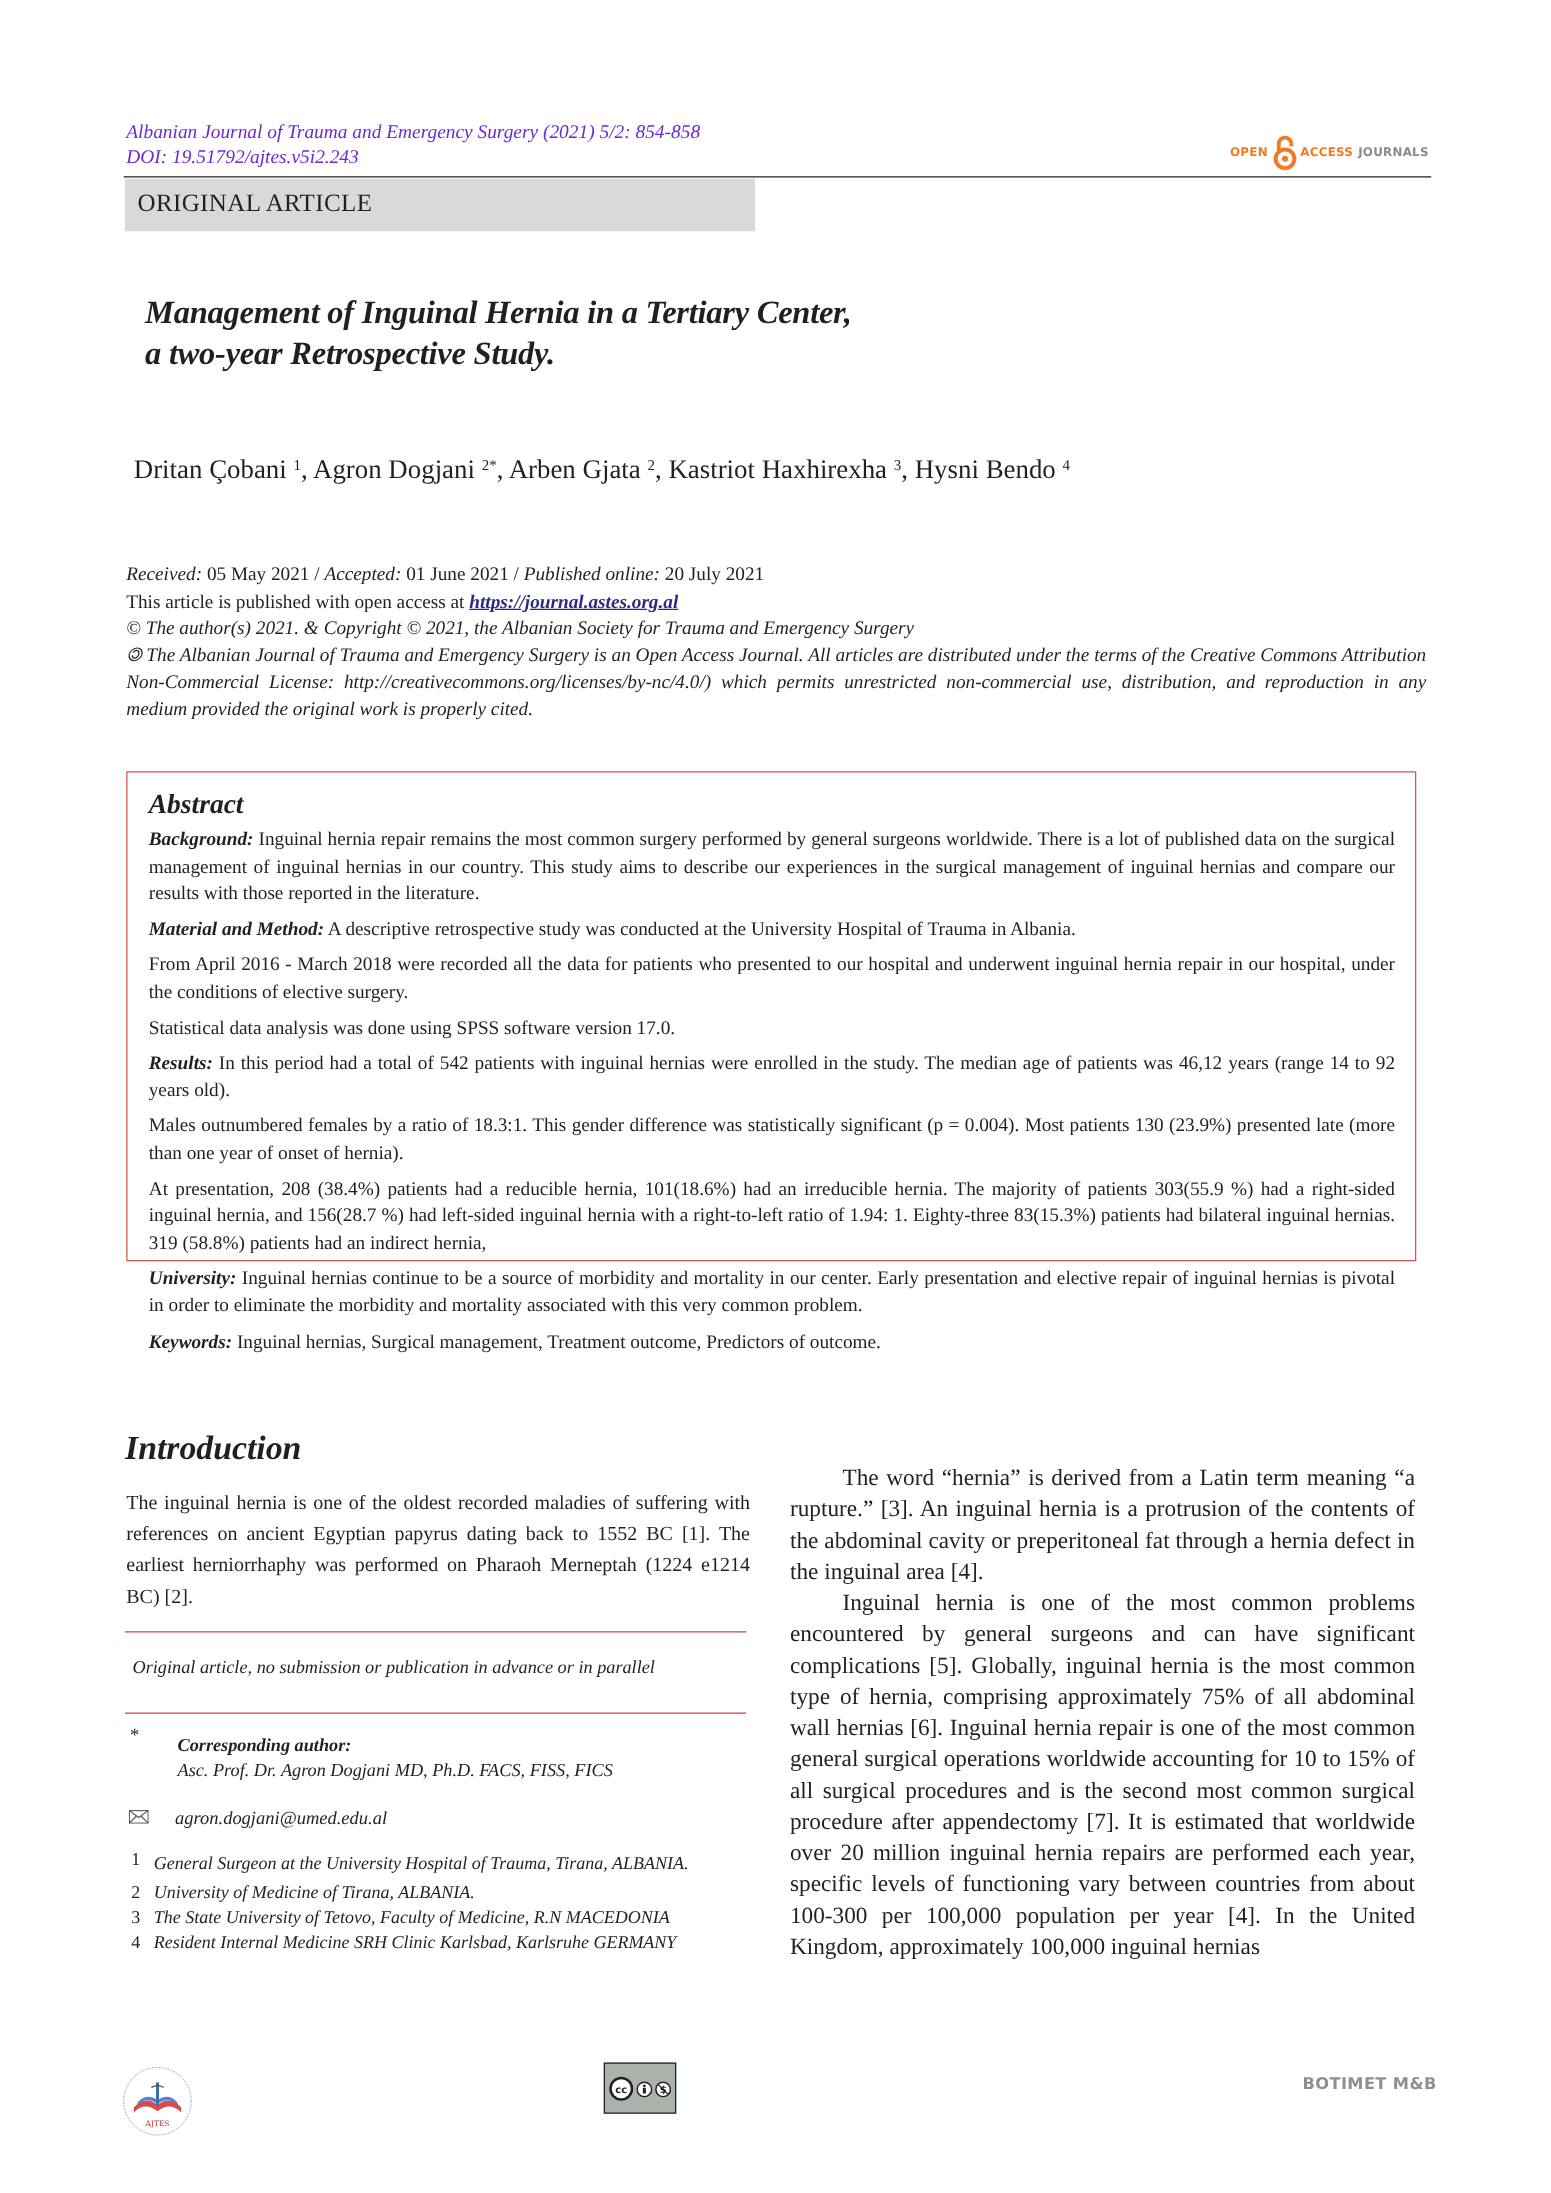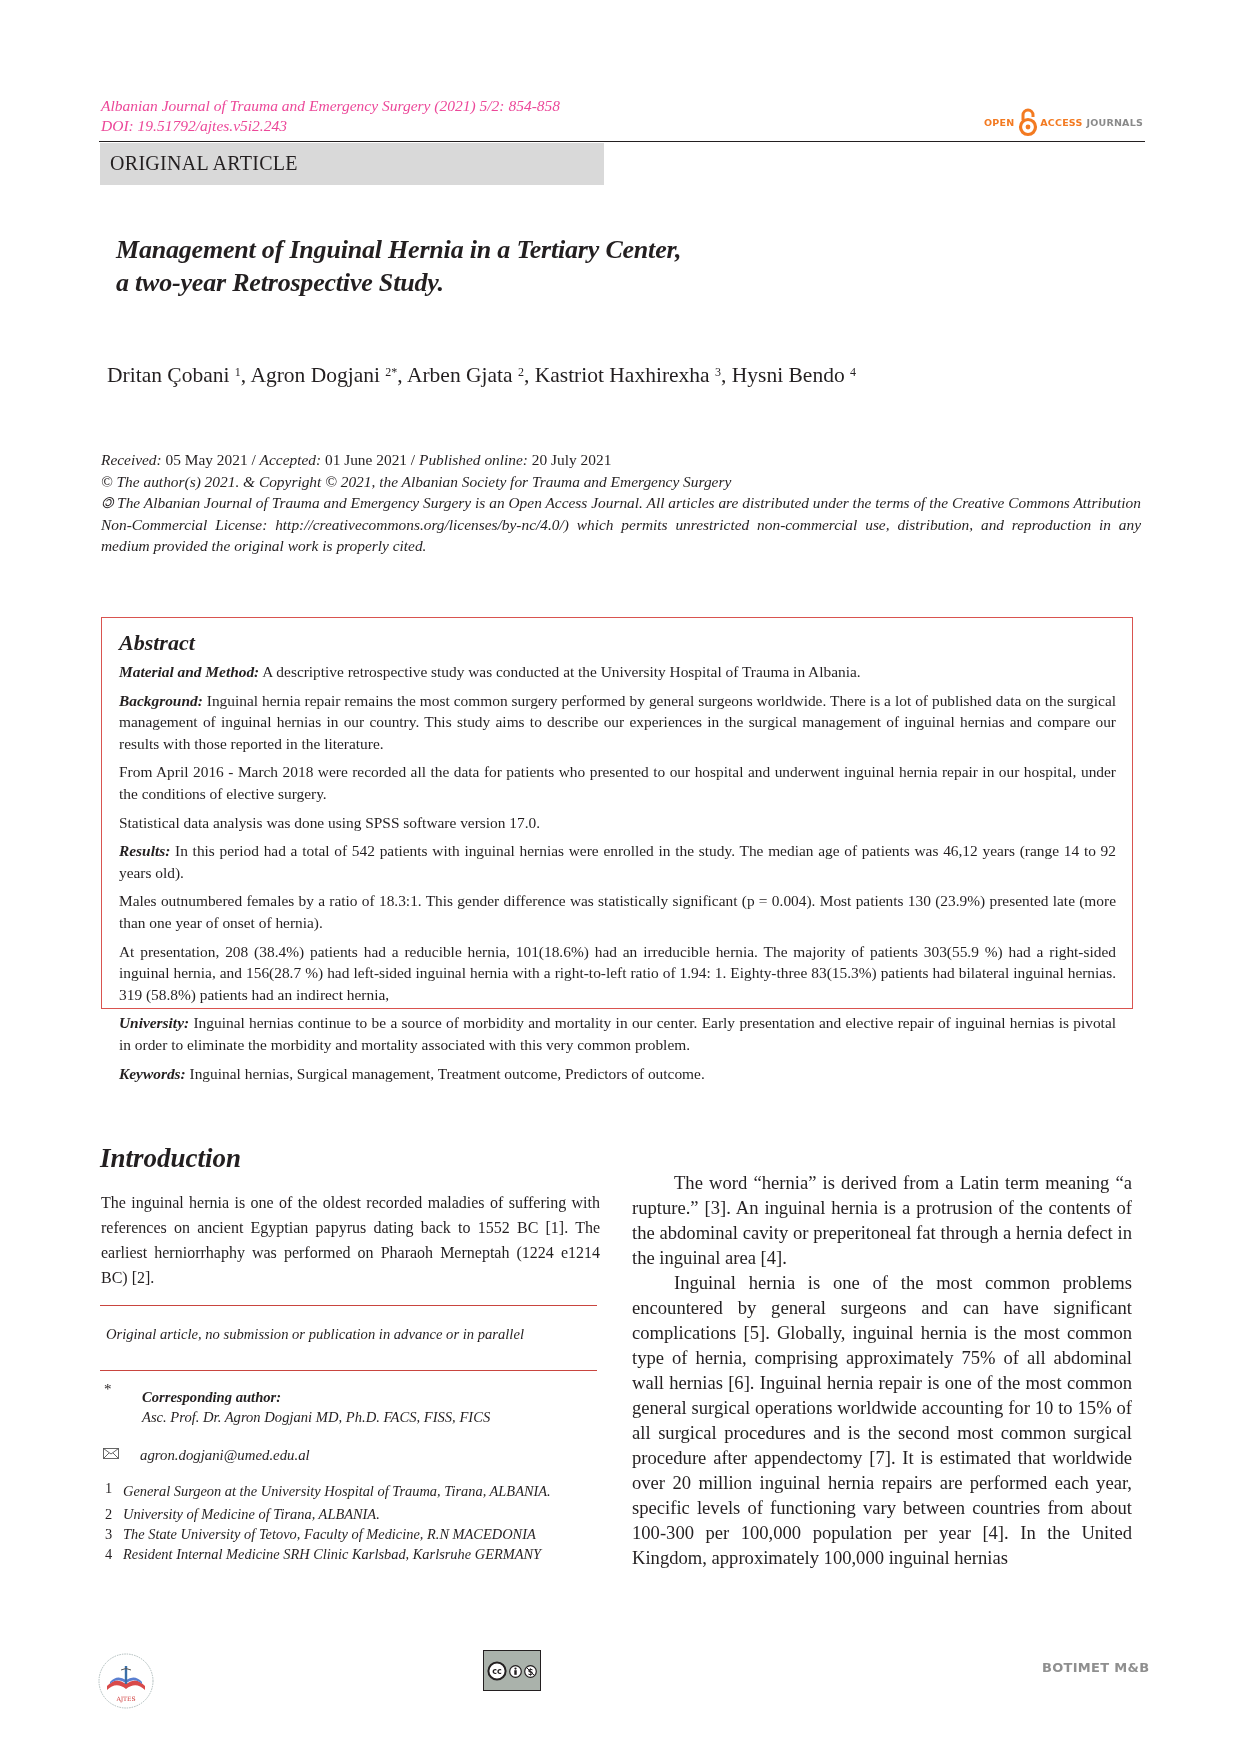--- a/index.html
+++ b/index.html
@@ -1,19 +1,19 @@
 <!DOCTYPE html>
 <html><head>
 <meta charset="utf-8">
 <style>
   html, body { margin: 0; padding: 0; background: #ffffff; }
   body { width: 1241px; height: 1754px; position: relative; overflow: hidden; color: #231f20; font-family: "Liberation Serif", "DejaVu Serif", serif; }
   .abs { position: absolute; }
 
-  .journal-line { left: 101px; top: 96px; font-size: 15.5px; font-style: italic; line-height: 20px; color: #ec4899; }
+  .journal-line { left: 101px; top: 96px; font-size: 15.5px; font-style: italic; line-height: 20px; color: #6d28d9; }
   .header-rule { left: 99px; top: 141px; width: 1046px; height: 0; border-top: 1.4px solid #231f20; }
   .oa-logo { left: 984px; top: 105px; height: 34px; display: flex; align-items: center; font-family: "DejaVu Sans", sans-serif; font-weight: bold; font-size: 9.5px; color: #f37a21; letter-spacing: 0.2px; }
   .oa-logo .oa-open { margin-right: 2px; }
   .oa-logo .oa-journals { color: #8a8a8a; margin-left: 4px; }
   .oa-logo svg { margin: 0 2px; }
 
   .article-type { left: 100px; top: 143px; width: 504px; height: 42px; background: #d9d9d9; }
   .article-type span { position: absolute; left: 10px; top: 9px; font-size: 20px; color: #231f20; letter-spacing: 0.3px; }
 
   .title { left: 116px; top: 233px; font-size: 26px; font-weight: bold; font-style: italic; line-height: 33px; letter-spacing: -0.2px; }
@@ -90,29 +90,30 @@
   <div>Management of Inguinal Hernia in a Tertiary Center,</div>
   <div>a two-year Retrospective Study.</div>
 </div>
 
 <div class="abs authors">
   <span><span>Dritan Çobani</span> <sup>1</sup><span>, </span></span><span><span>Agron Dogjani</span> <sup>2*</sup><span>, </span></span><span><span>Arben Gjata</span> <sup>2</sup><span>, </span></span><span><span>Kastriot Haxhirexha</span> <sup>3</sup><span>, </span></span><span><span>Hysni Bendo</span> <sup>4</sup></span>
 </div>
 
 <div class="abs meta">
   <p><span class="it">Received:</span><span> 05 May 2021 / </span><span class="it">Accepted:</span><span> 01 June 2021 / </span><span class="it">Published online:</span><span> 20 July 2021</span></p>
+  <p><span>This article is published with open access at </span><a>https://journal.astes.org.al</a></p>
   <p class="it">© The author(s) 2021. &amp; Copyright © 2021, the Albanian Society for Trauma and Emergency Surgery</p>
   <p class="justified">🄯 The Albanian Journal of Trauma and Emergency Surgery is an Open Access Journal. All articles are distributed under the terms of the Creative Commons Attribution Non-Commercial License: http://creativecommons.org/licenses/by-nc/4.0/) which permits unrestricted non-commercial use, distribution, and reproduction in any medium provided the original work is properly cited.</p>
 </div>
 
 <div class="abs abstract-box">
   <div class="abstract-inner">
     <h2>Abstract</h2>
+    <p><b>Background:</b><span> Inguinal hernia repair remains the most common surgery performed by general surgeons worldwide. There is a lot of published data on the surgical management of inguinal hernias in our country. This study aims to describe our experiences in the surgical management of inguinal hernias and compare our results with those reported in the literature.</span></p>
     <p><b>Material and Method:</b><span>  A descriptive retrospective study was conducted at the University Hospital of Trauma in Albania.</span></p>
-    <p><b>Background:</b><span> Inguinal hernia repair remains the most common surgery performed by general surgeons worldwide. There is a lot of published data on the surgical management of inguinal hernias in our country. This study aims to describe our experiences in the surgical management of inguinal hernias and compare our results with those reported in the literature.</span></p>
     <p>From April 2016 - March 2018 were recorded all the data for patients who presented to our hospital and underwent inguinal hernia repair in our hospital, under the conditions of elective surgery.</p>
     <p>Statistical data analysis was done using SPSS software version 17.0.</p>
     <p><b>Results:</b><span> In this period had a total of 542 patients with inguinal hernias were enrolled in the study. The median age of patients was 46,12 years (range 14 to 92 years old).</span></p>
     <p>Males outnumbered females by a ratio of 18.3:1. This gender difference was statistically significant (p = 0.004). Most patients 130 (23.9%) presented late (more than one year of onset of hernia).</p>
     <p>At presentation, 208 (38.4%) patients had a reducible hernia, 101(18.6%) had an irreducible hernia. The majority of patients 303(55.9 %) had a right-sided inguinal hernia, and 156(28.7 %) had left-sided inguinal hernia with a right-to-left ratio of 1.94: 1. Eighty-three 83(15.3%) patients had bilateral inguinal hernias. 319 (58.8%) patients had an indirect hernia,</p>
     <p><b>University:</b><span> Inguinal hernias continue to be a source of morbidity and mortality in our center. Early presentation and elective repair of inguinal hernias is pivotal in order to eliminate the morbidity and mortality associated with this very common problem.</span></p>
     <p><b>Keywords:</b><span> Inguinal hernias, Surgical management, Treatment outcome, Predictors of outcome.</span></p>
   </div>
 </div>
 

